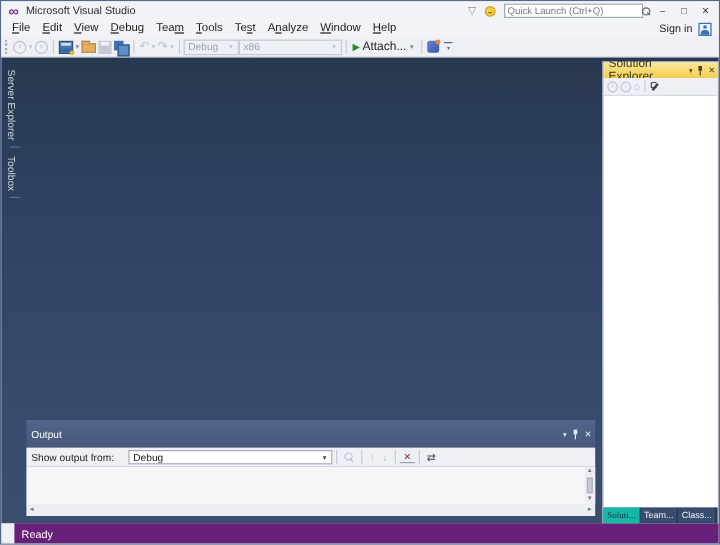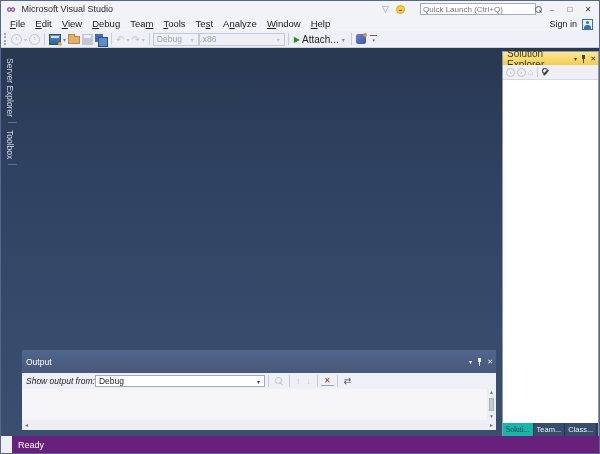--- a/index.html
+++ b/index.html
@@ -10,21 +10,21 @@
 
   
   .titlebar { height:16px; background:#f2f3f7; display:flex; align-items:center; justify-content:space-between; padding:0 2px 0 6px; }
   .tb-left { display:flex; align-items:center; gap:6px; }
   .vs-logo { color:#7a2f8f; font-weight:bold; font-size:12px; line-height:10px; }
   .win-title { font-size:9px; color:#2d2d2d; }
   .tb-right { display:flex; align-items:center; gap:7px; }
   .filter-glyph { font-size:9px; color:#8a93a5; }
   .notif-dot { width:9px; height:9px; border-radius:50%; background:#f2cf3c; border:1px solid #cfa92a; position:relative; }
   .notif-dot::after { content:""; position:absolute; left:2px; right:2px; top:4px; height:1px; background:#7a6413; }
-  .quick-launch { width:116px; height:12px; background:#fff; border:1px solid #a4aab8; display:flex; align-items:center;margin-left:8px; }
+  .quick-launch { width:116px; height:12px; background:#fff; border:1px solid #a4aab8; display:flex; align-items:center; }
   .quick-launch input { flex:1; border:none; outline:none; font-family:"Liberation Sans",sans-serif; font-size:8px; color:#444; padding:0 2px; height:10px; background:transparent; }
   .quick-launch input::placeholder { color:#6f7684; }
   .mag { width:7px; height:7px; position:relative; margin-right:2px; flex:none; }
   .mag::before { content:""; position:absolute; width:5px; height:5px; border:1px solid #5a6372; border-radius:50%; left:0; top:0; }
   .mag::after { content:""; position:absolute; width:3px; height:1px; background:#5a6372; transform:rotate(45deg); left:4px; top:5px; }
   .win-btns { display:flex; }
   .win-btn { width:18px; height:14px; display:flex; align-items:center; justify-content:center; font-size:8px; color:#3c3c3c; cursor:default; }
 
   
   .menubar { height:14px; background:#f2f3f7; display:flex; align-items:center; justify-content:space-between; padding:0 4px; }
@@ -85,21 +85,21 @@
   .out-title { height:23px; background:linear-gradient(#52658b,#47587a); color:#fff; display:flex; align-items:center; justify-content:space-between; padding:0 3px 0 4px; }
   .out-title .t { font-size:8.5px; }
   .panel-icons { display:flex; align-items:center; gap:5px; }
   .p-caret { font-size:6px; }
   .pin { width:5px; height:8px; position:relative; }
   .pin::before { content:""; position:absolute; left:1px; top:0; width:3px; height:4px; background:currentColor; }
   .pin::after { content:""; position:absolute; left:2px; top:4px; width:1px; height:4px; background:currentColor; }
   .p-close { font-size:7px; }
   .out-title .panel-icons { color:#e8ecf4; }
   .out-toolbar { height:16px; background:#eef0f5; display:flex; align-items:center; padding-left:4px; }
-  .out-label { font-size:8.5px; color:#1e1e1e; margin-right:0;font-style:italic; }
+  .out-label { font-size:8.5px; color:#1e1e1e; margin-right:12px; }
   .out-combo { width:170px; height:12px; background:#fff; border:1px solid #a4aab8; font-size:8.5px; color:#1e1e1e; display:flex; align-items:center; justify-content:space-between; padding:0 3px; }
   .out-combo .caret { color:#444; }
   .oti { font-size:9px; padding:0 3px; }
   .oti.dis { color:#bcc3cf; }
   .oti.dark { color:#3b4a63; }
   .mini-mag { width:8px; height:8px; position:relative; margin:0 3px; }
   .mini-mag::before { content:""; position:absolute; width:5px; height:5px; border:1px solid #bcc3cf; border-radius:50%; }
   .mini-mag::after { content:""; position:absolute; width:4px; height:1px; background:#bcc3cf; transform:rotate(45deg); left:4px; top:6px; }
   .clear-icon { position:relative; font-size:8px; color:#8b2e2e; padding:0 3px; border-bottom:1px solid #9aa2b0; line-height:9px; margin-bottom:1px;}
   .out-content { height:31px; background:#f6f6f8; position:relative; }

